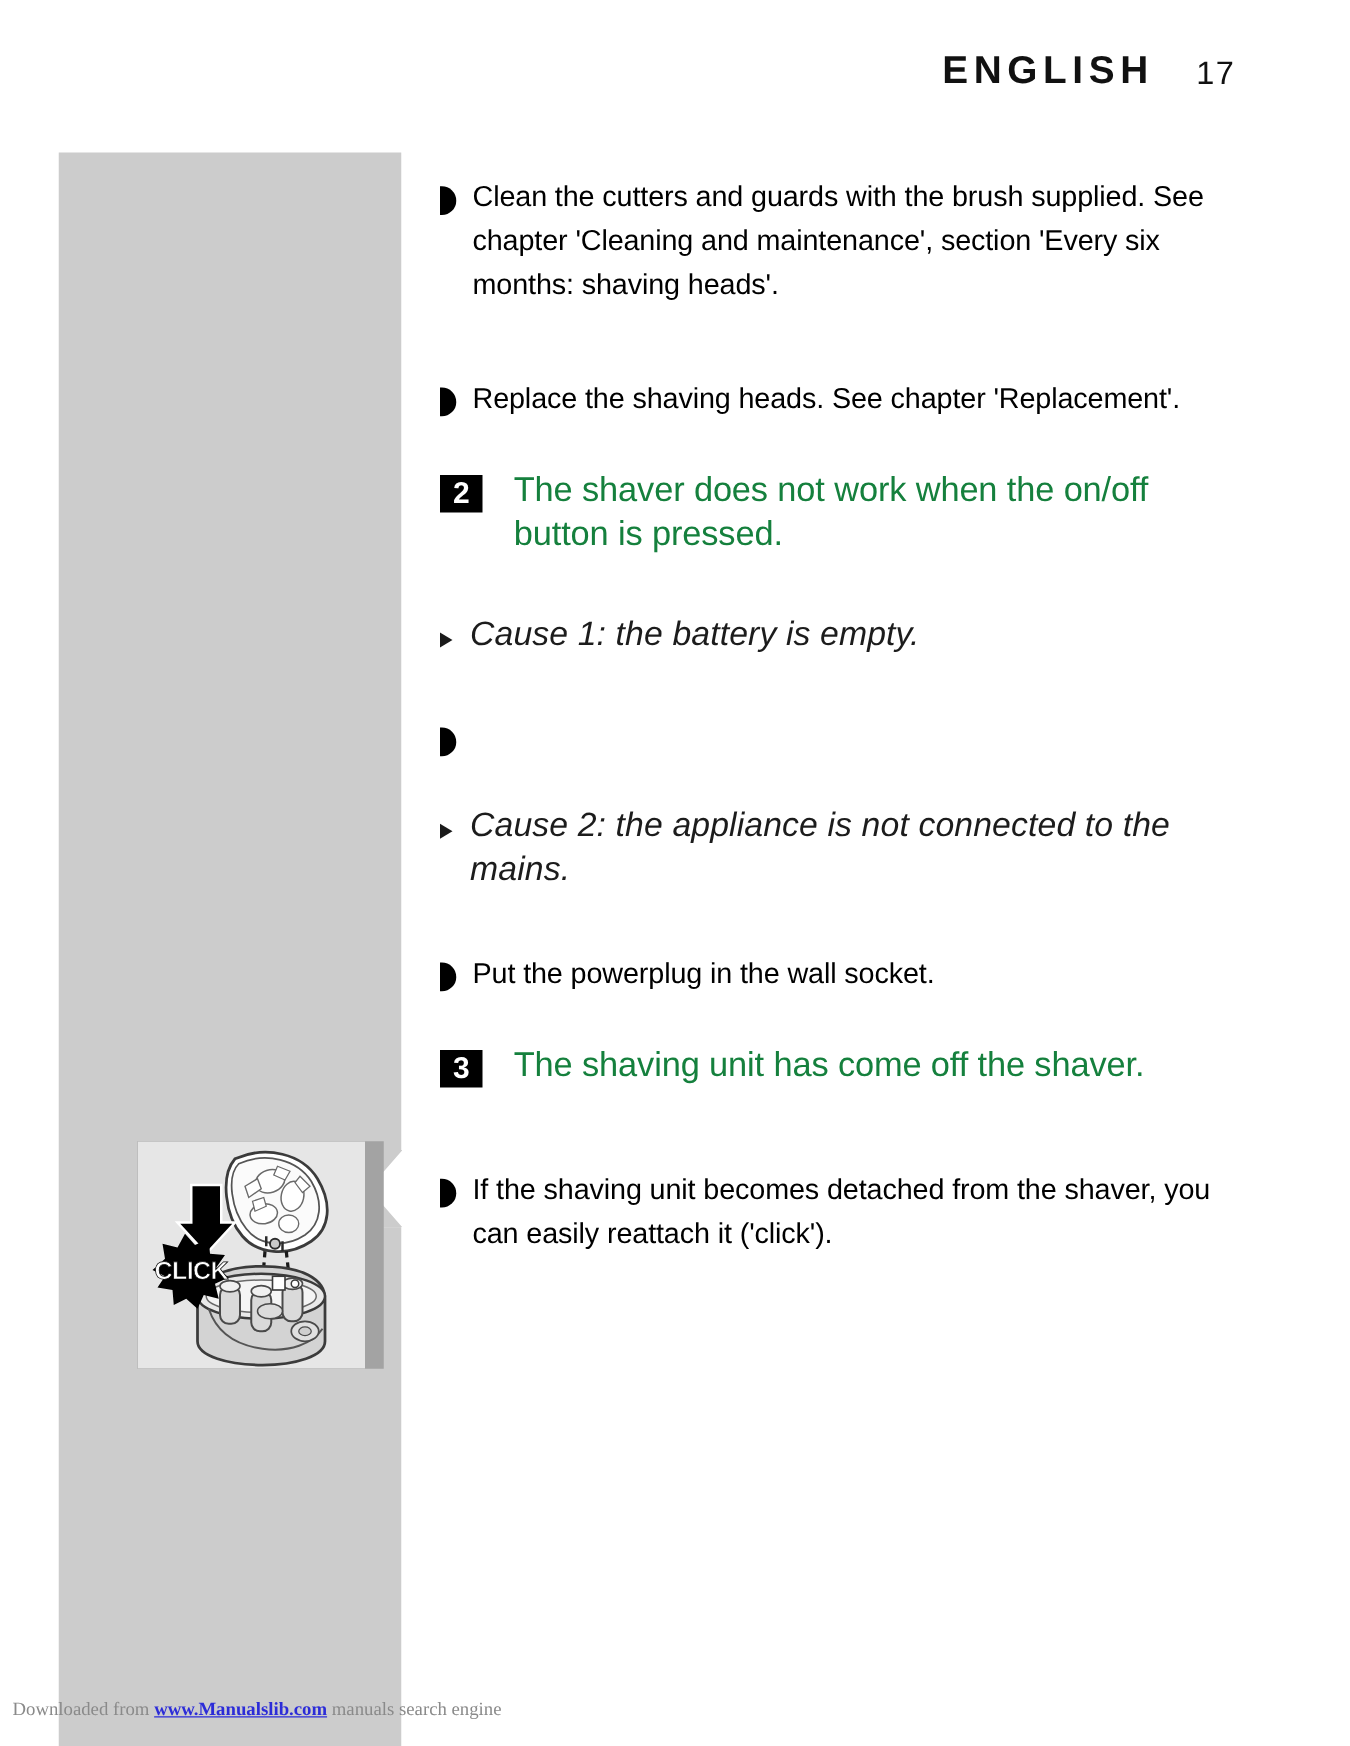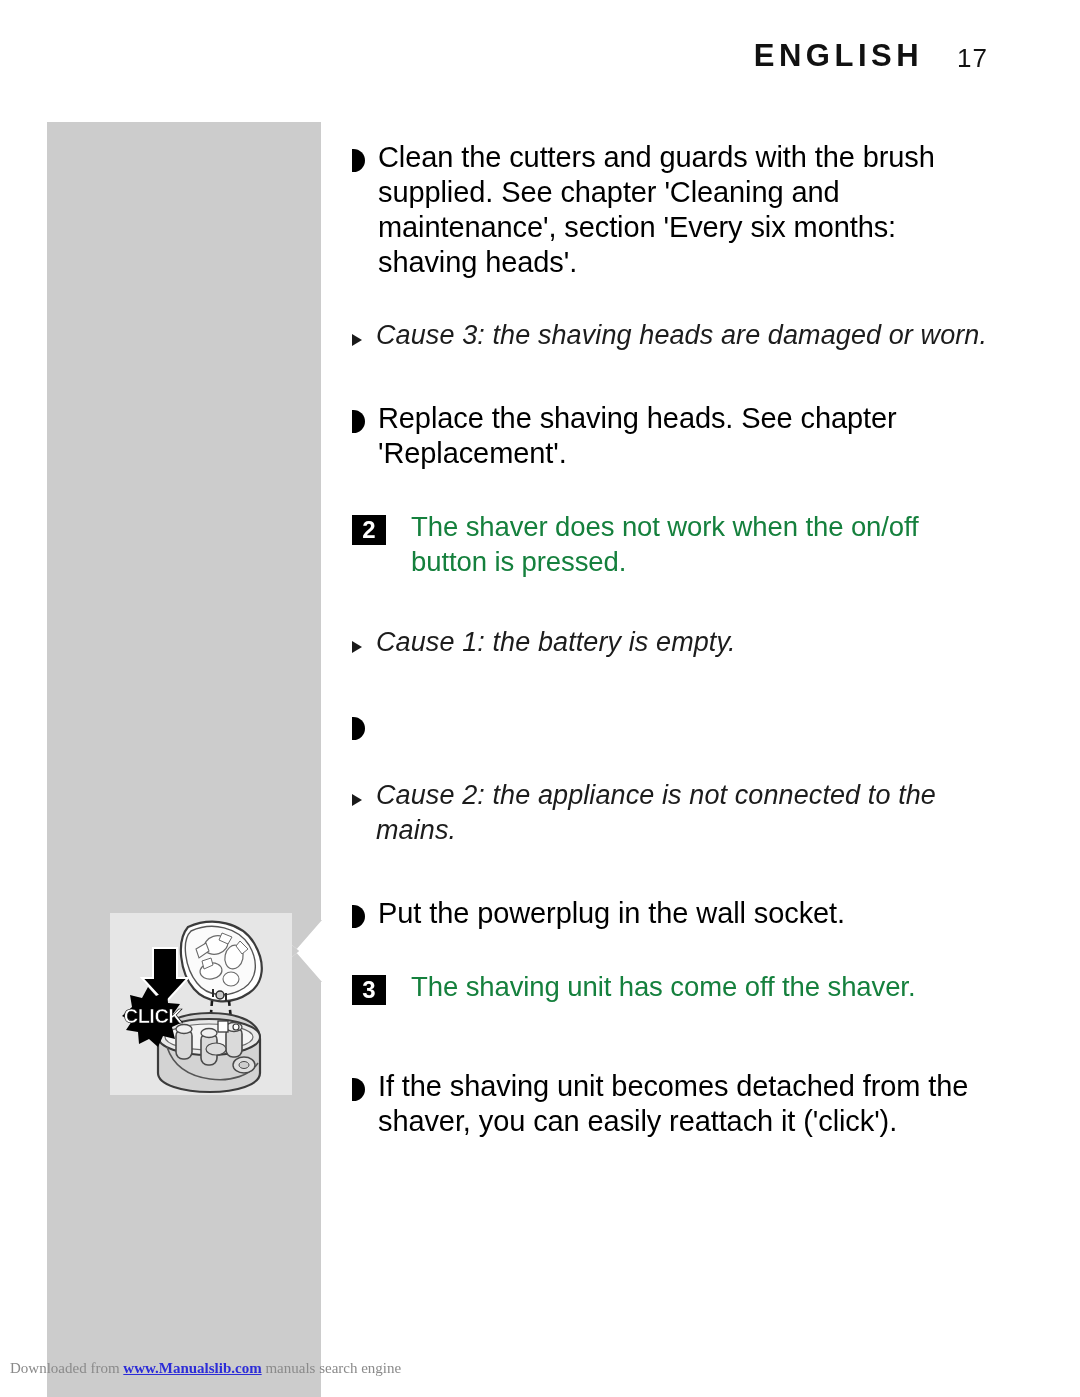--- a/index.html
+++ b/index.html
@@ -64,23 +64,23 @@
     inset: 0;
     background: #cccccc;
     clip-path: polygon(0% 0%, 100% 0%, 55% 50%, 100% 100%, 0% 100%);
   }
 
   
   #illustration-panel {
     position: absolute;
     left: 110px;
     top: 913px;
-    width: 182px;
+    width: 197px;
     height: 182px;
-    background: #0369a1;
+    background: #a3a3a3;
     overflow: hidden;
   }
   #illustration-panel svg {
     display: block;
     width: 182px;
     height: 182px;
   }
 
   
   #content {
@@ -100,21 +100,21 @@
     flex: 0 0 auto;
     width: 13px;
     height: 23px;
     margin-top: 9px;
     margin-right: 13px;
     background: #000000;
     border-radius: 0 13px 13px 0;
   }
   .action-item .action-text {
     font-family: "Liberation Sans", sans-serif;
-    font-size: 29px;
+    font-size: 23px;
     line-height: 35px;
     letter-spacing: -0.1px;
     color: #000000;
   }
 
   
   .cause-item {
     display: flex;
     align-items: flex-start;
     margin-bottom: 30px;
@@ -267,24 +267,20 @@
 
 <div id="content">
 
   <div class="action-item">
     <span class="bullet-d"></span>
     <span class="action-text">Clean the cutters and guards with the brush supplied. See chapter 'Cleaning and maintenance', section 'Every six months: shaving heads'.</span>
   </div>
 
   <div class="spacer-sm"></div>
 
-  <div class="cause-item">
-    <span class="bullet-tri"></span>
-    <span class="cause-text">Cause 3: the shaving heads are damaged or worn.</span>
-  </div>
 
   <div class="spacer-md"></div>
 
   <div class="action-item">
     <span class="bullet-d"></span>
     <span class="action-text">Replace the shaving heads. See chapter 'Replacement'.</span>
   </div>
 
   <div class="spacer-sm"></div>
 

